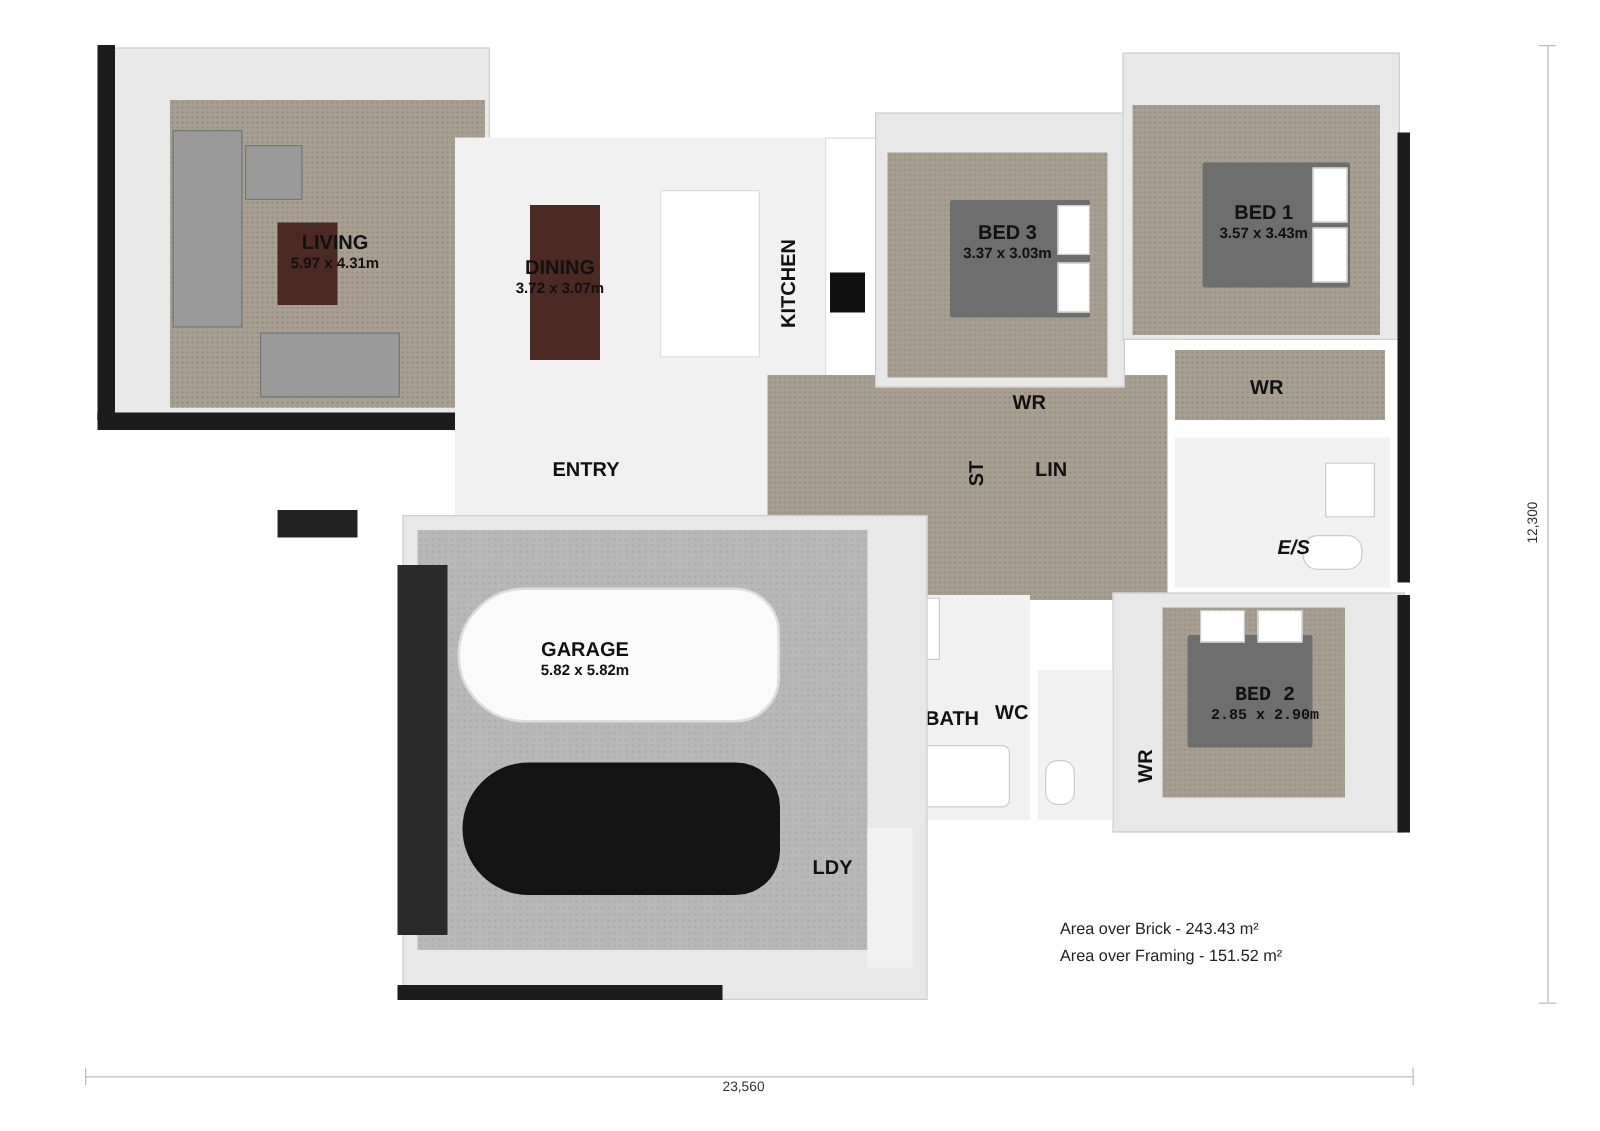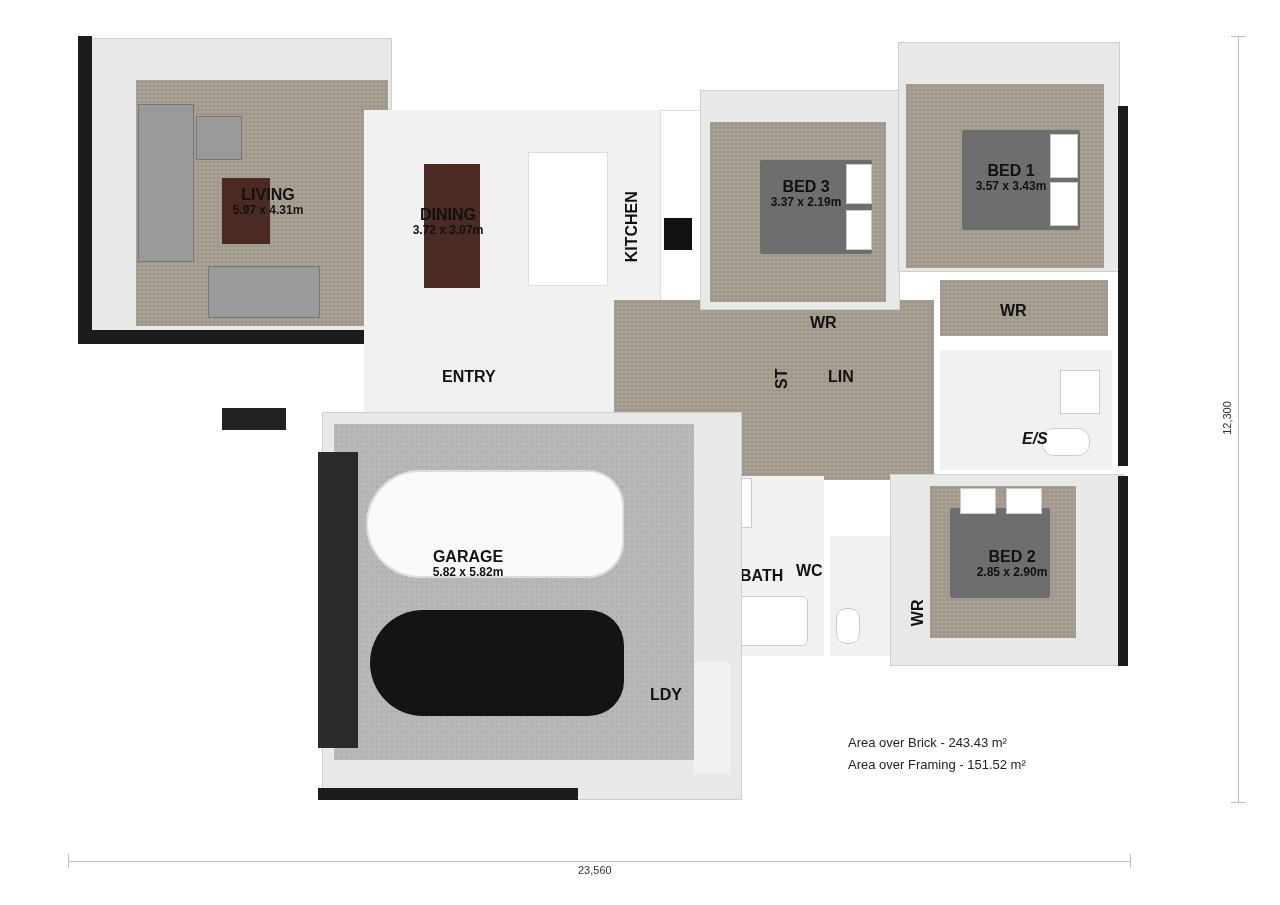--- a/index.html
+++ b/index.html
@@ -63,21 +63,21 @@
 
   <div class="carpet" style="left:614px;top:300px;width:320px;height:180px;"></div>
 
   <div class="wallg" style="left:700px;top:90px;width:200px;height:220px;"></div>
   <div class="carpet" style="left:710px;top:122px;width:176px;height:180px;"></div>
   <div class="bed" style="left:760px;top:160px;width:112px;height:94px;"></div>
   <div class="pillow" style="left:846px;top:164px;width:26px;height:40px;"></div>
   <div class="pillow" style="left:846px;top:210px;width:26px;height:40px;"></div>
   <div class="label" style="left:748px;top:178px;width:116px;">
     <span>BED 3</span>
-    <span class="dim">3.37 x 2.19m</span>
+    <span class="dim">3.37 x 3.03m</span>
   </div>
   <div class="label" style="left:810px;top:314px;">WR</div>
   <div class="label" style="left:772px;top:370px;transform:rotate(-90deg);">ST</div>
   <div class="label" style="left:828px;top:368px;">LIN</div>
 
   <div class="wallg" style="left:898px;top:42px;width:222px;height:230px;"></div>
   <div class="carpet" style="left:906px;top:84px;width:198px;height:184px;"></div>
   <div class="wall" style="left:1118px;top:106px;width:10px;height:360px;"></div>
   <div class="bed" style="left:962px;top:130px;width:118px;height:100px;"></div>
   <div class="pillow" style="left:1050px;top:134px;width:28px;height:44px;"></div>
@@ -92,42 +92,42 @@
   <div class="tile" style="left:940px;top:350px;width:172px;height:120px;"></div>
   <div class="abs" style="left:1060px;top:370px;width:40px;height:44px;background:#fff;border:1px solid #ccc;"></div>
   <div class="abs" style="left:1042px;top:428px;width:48px;height:28px;background:#fff;border:1px solid #ccc;border-radius:12px;"></div>
   <div class="label" style="left:1022px;top:430px;font-style:italic;">E/S</div>
 
   <div class="wallg" style="left:890px;top:474px;width:234px;height:192px;"></div>
   <div class="carpet" style="left:930px;top:486px;width:146px;height:152px;"></div>
   <div class="bed" style="left:950px;top:508px;width:100px;height:90px;"></div>
   <div class="pillow" style="left:960px;top:488px;width:36px;height:26px;"></div>
   <div class="pillow" style="left:1006px;top:488px;width:36px;height:26px;"></div>
-  <div class="label" style="left:960px;top:548px;width:104px;">
+  <div class="label" style="left:960px;top:548px;width:104px;font-family:Liberation Mono, monospace;">
     <span>BED 2</span>
     <span class="dim">2.85 x 2.90m</span>
   </div>
   <div class="label" style="left:904px;top:604px;transform:rotate(-90deg);">WR</div>
   <div class="wall" style="left:1118px;top:476px;width:10px;height:190px;"></div>
 
   <div class="tile" style="left:700px;top:476px;width:124px;height:180px;"></div>
   <div class="abs" style="left:702px;top:596px;width:106px;height:50px;background:#fff;border:1px solid #ccc;border-radius:6px;"></div>
   <div class="abs" style="left:702px;top:478px;width:50px;height:50px;background:#fff;border:1px solid #ccc;"></div>
   <div class="label" style="left:740px;top:567px;">BATH</div>
   <div class="tile" style="left:830px;top:536px;width:60px;height:120px;"></div>
   <div class="abs" style="left:836px;top:608px;width:24px;height:36px;background:#fff;border:1px solid #ccc;border-radius:10px;"></div>
   <div class="label" style="left:796px;top:562px;">WC</div>
 
   <div class="wallg" style="left:322px;top:412px;width:420px;height:388px;"></div>
   <div class="conc" style="left:334px;top:424px;width:360px;height:336px;"></div>
   <div class="wall" style="left:318px;top:452px;width:40px;height:296px;background:#2a2a2a;"></div>
   <div class="wall" style="left:318px;top:788px;width:260px;height:12px;"></div>
   <div class="car" style="left:366px;top:470px;width:258px;height:108px;background:#fafafa;border:2px solid #ddd;"></div>
   <div class="car" style="left:370px;top:610px;width:254px;height:106px;background:#141414;"></div>
-  <div class="label" style="left:408px;top:512px;width:120px;margin-top:36px;">
+  <div class="label" style="left:408px;top:512px;width:120px;">
     <span>GARAGE</span>
     <span class="dim">5.82 x 5.82m</span>
   </div>
   <div class="tile" style="left:694px;top:662px;width:36px;height:112px;"></div>
   <div class="label" style="left:650px;top:686px;">LDY</div>
 
   <div class="wall" style="left:222px;top:408px;width:64px;height:22px;background:#222;"></div>
 </div>
 
 <div class="area" style="left:848px;top:732px;">

